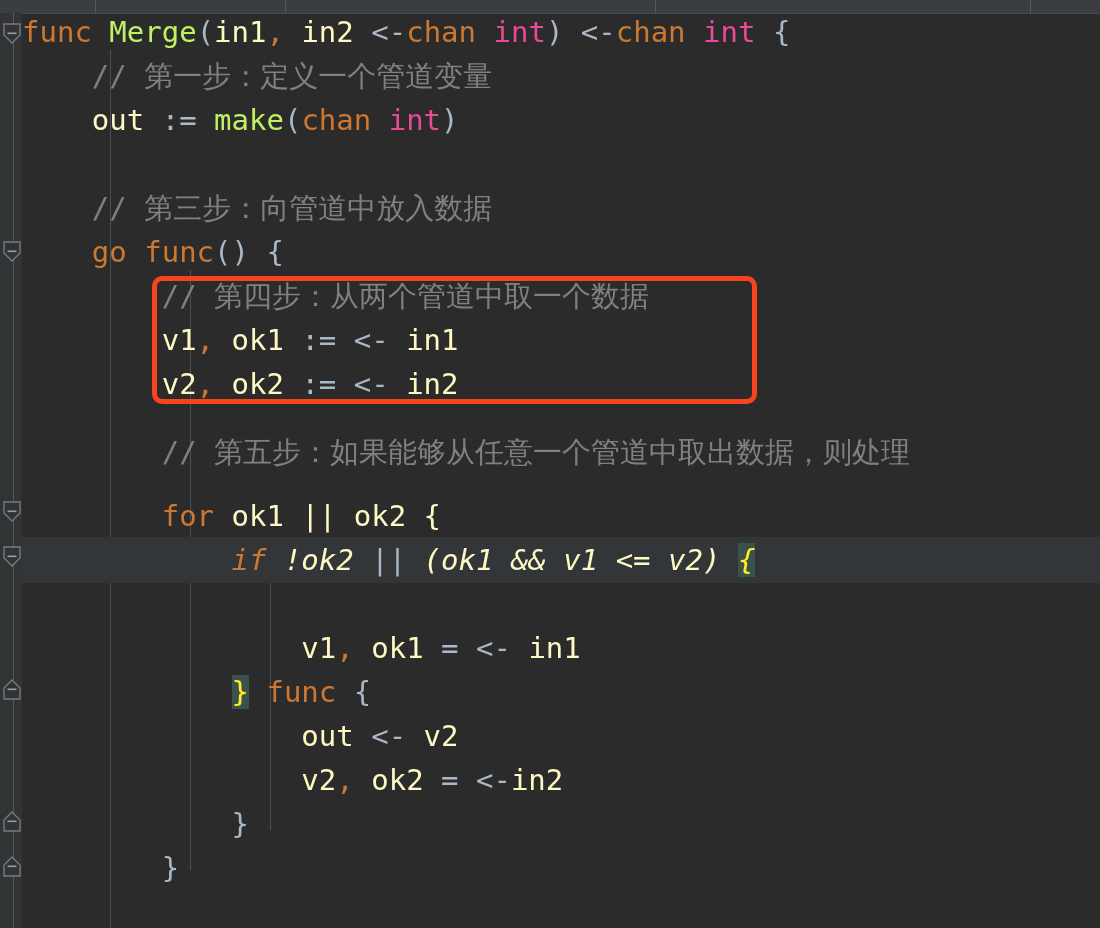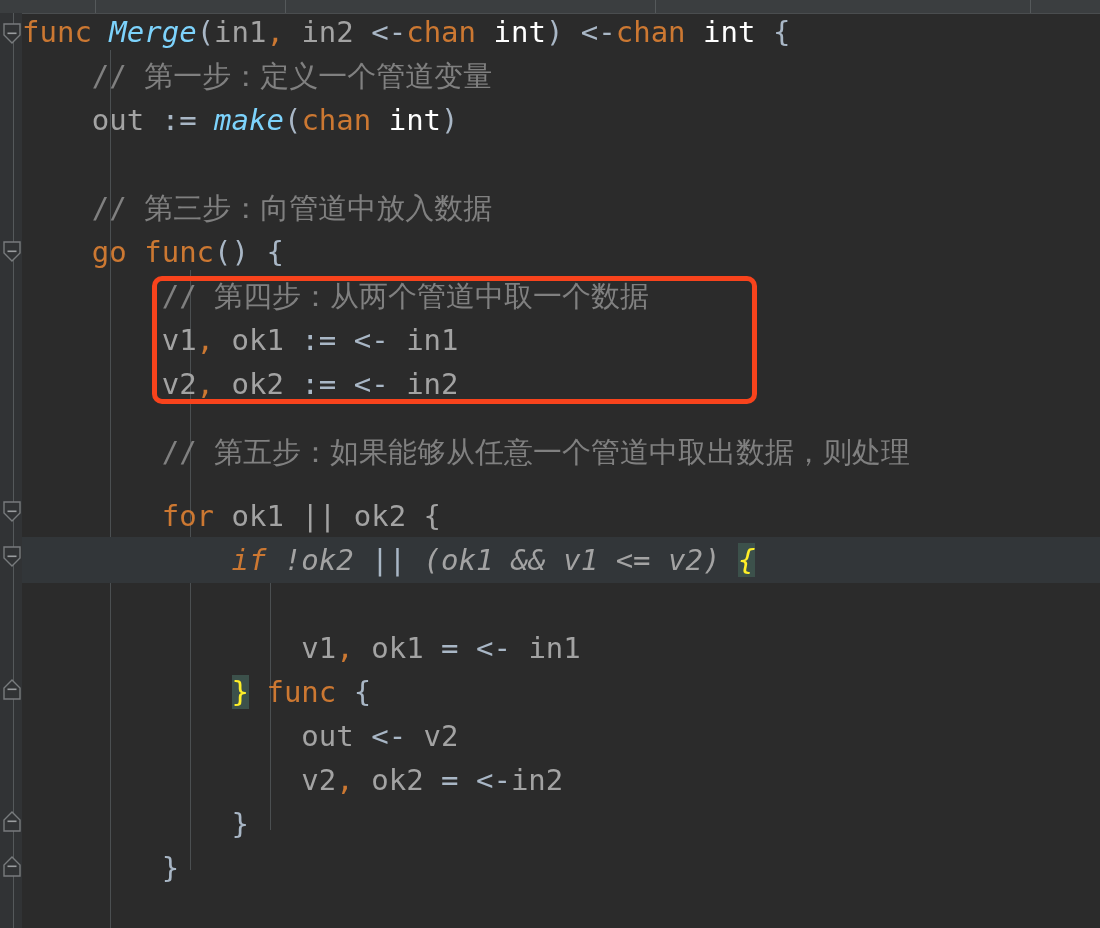--- a/index.html
+++ b/index.html
@@ -28,26 +28,26 @@
   .guide{position:absolute;width:1px;background:#4b4f51;}
 
   
   .curline{position:absolute;left:0;width:1078px;height:46px;background:#323639;}
 
   .line{position:absolute;left:0;width:1078px;height:44px;line-height:44px;
         white-space:pre;font-size:29px;letter-spacing:0px;}
 
   
   .kw   {color:#cc7832;text-align:center;}
-  .fn   {color:#7dd3fc;font-style:italic;}
-  .id   {color:#a3a3a3;}
+  .fn   {color:#bef264;}
+  .id   {color:#fef9c3;}
   .cmt  {color:#808080;}
   .punc {color:#a9b7c6;}
   .comma{color:#cc7832;}
-  .typ  {color:#ffffff;}
+  .typ  {color:#ec4899;}
   .brace-hl{color:#ffef28;background:#3c514b;}
 
   
   .cjk{font-family:"DejaVu Sans","Liberation Sans",sans-serif;}
 
   
   .redbox{position:absolute;border:5px solid #f8431c;border-radius:10px;
           box-sizing:border-box;pointer-events:none;}
 </style>
 </head>

